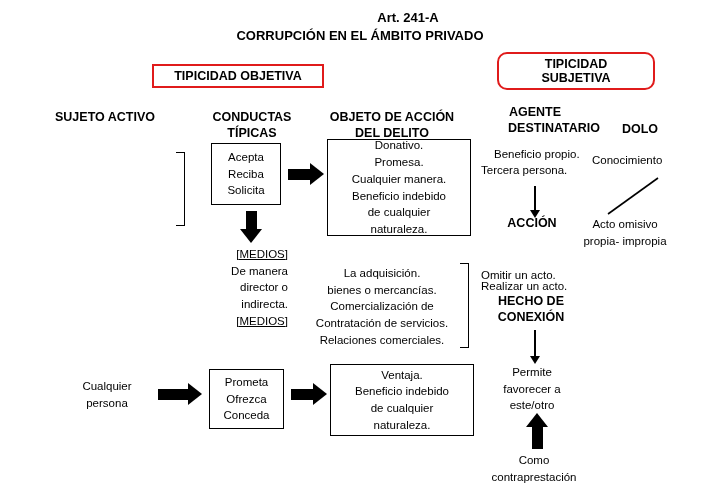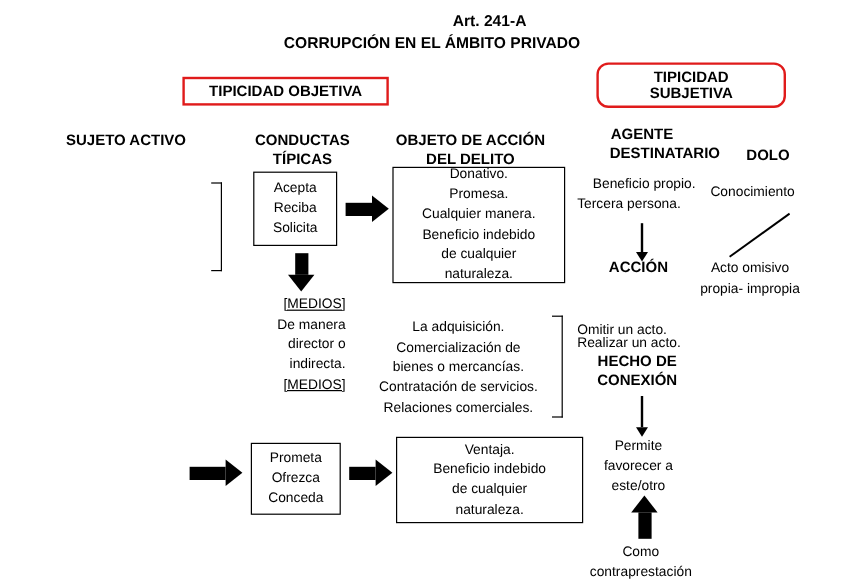--- a/index.html
+++ b/index.html
@@ -194,48 +194,52 @@
   <div class="abs body-text ctr" style="left:196px; top:246px; width:92px;text-align:right;">
     <div class="u">[MEDIOS]</div>
     <div>De manera</div>
     <div>director o</div>
     <div>indirecta.</div>
     <div class="u">[MEDIOS]</div>
   </div>
 
   <div class="abs body-text ctr" style="left:297px; top:265px; width:170px;">
     <div>La adquisición.</div>
+    <div>bienes o mercancías.</div>
     <div>Comercialización de</div>
-    <div>bienes o mercancías.</div>
     <div>Contratación de servicios.</div>
     <div>Relaciones comerciales.</div>
   </div>
 
   <div class="bracket-right" style="left:460px; top:263px; width:9px; height:85px;"></div>
 
+  <div class="abs body-text ctr" style="left:62px; top:378px; width:90px;">
+    <div>Cualquier</div>
+    <div>persona</div>
+  </div>
 
   <div class="arrow-right" style="left:158px; top:383px;">
     <div class="shaft" style="width:30px;"></div>
     <div class="head"></div>
   </div>
 
   <div class="abs box" style="left:209px; top:369px; width:75px; height:60px;">
     <div class="inner">
       <div>Prometa</div>
       <div>Ofrezca</div>
       <div>Conceda</div>
     </div>
   </div>
 
   <div class="arrow-right" style="left:291px; top:383px;">
     <div class="shaft" style="width:22px;"></div>
     <div class="head"></div>
   </div>
 
-  <div class="abs box" style="left:330px; top:364px; width:156px; height:72px;">
+  <div class="abs box" style="left:330px; top:364px; width:144px; height:72px;">
     <div class="inner">
       <div>Ventaja.</div>
       <div>Beneficio indebido</div>
       <div>de cualquier</div>
       <div>naturaleza.</div>
     </div>
   </div>
 
   <div class="abs body-text" style="left:481px; top:146px; width:130px;margin-left:13px;">Beneficio propio.</div>
   <div class="abs body-text" style="left:481px; top:162px; width:130px;">Tercera persona.</div>

